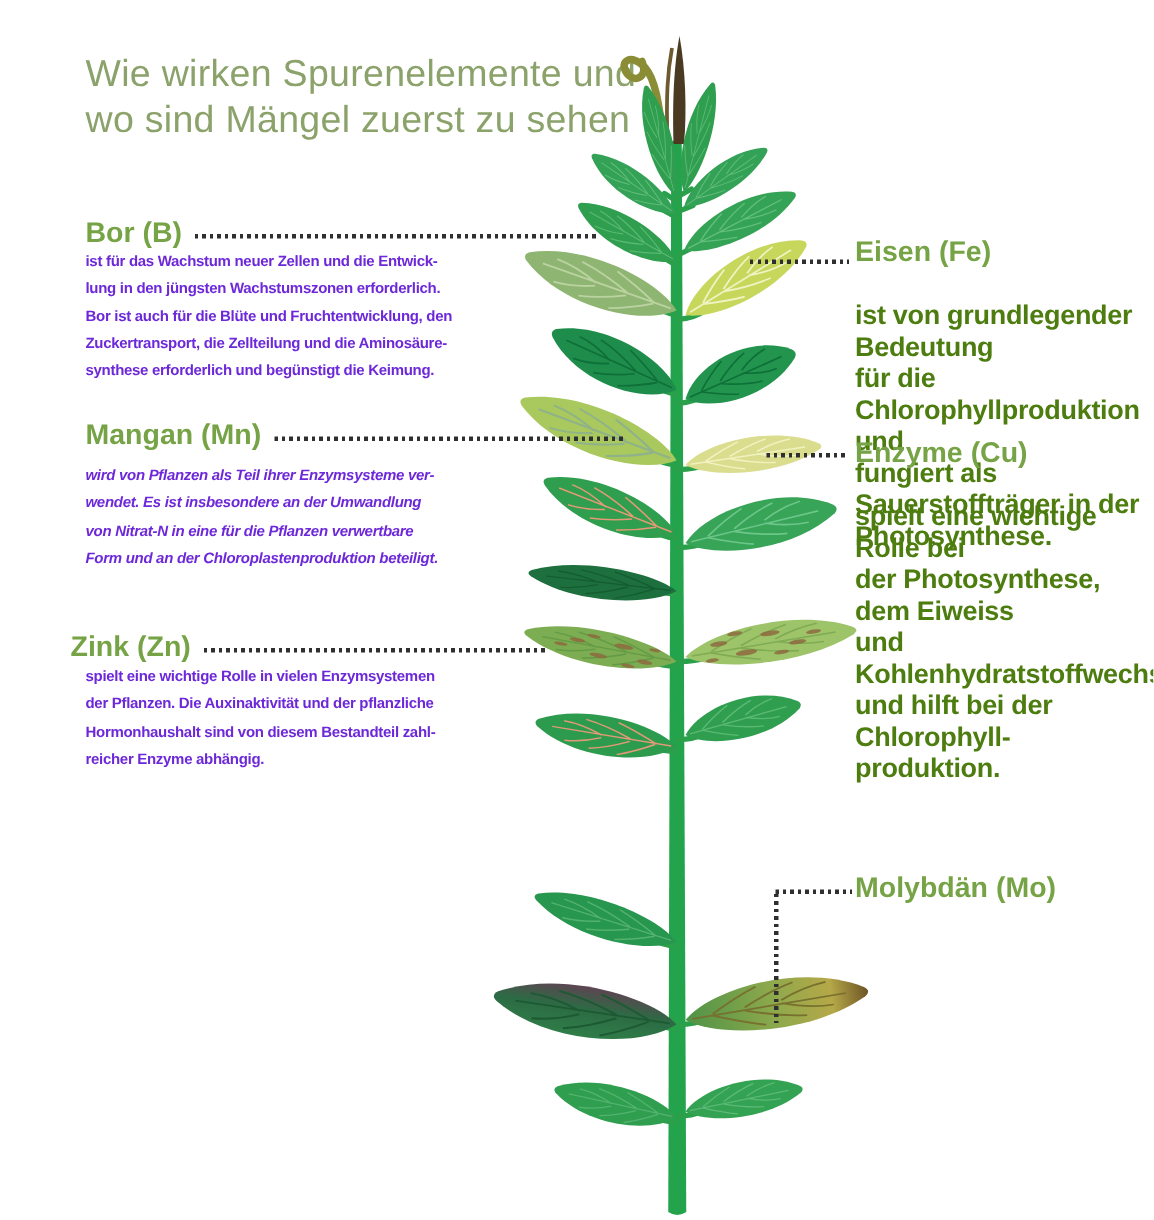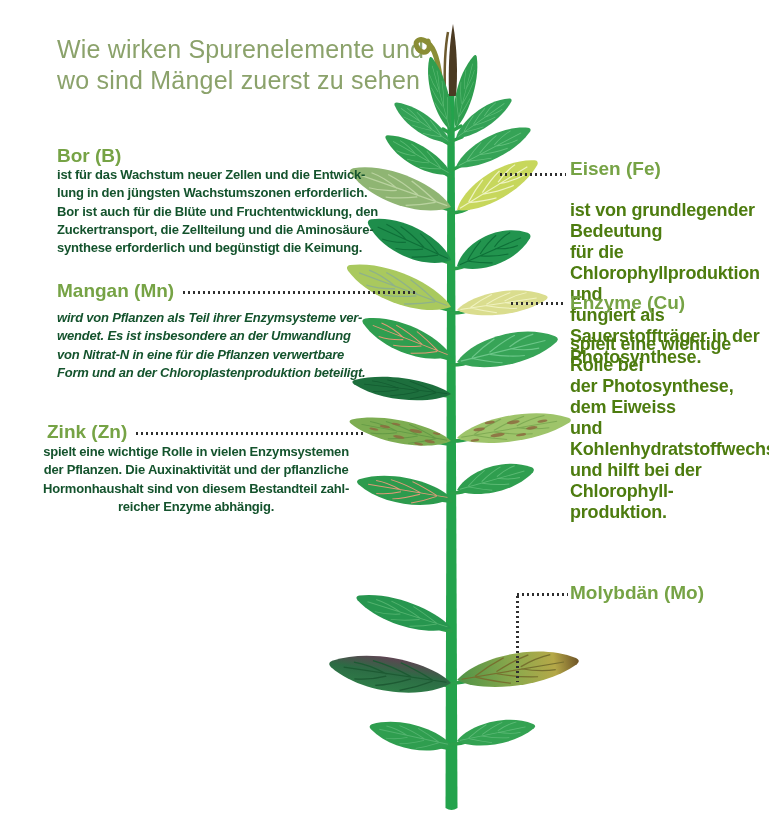--- a/index.html
+++ b/index.html
@@ -23,21 +23,21 @@
   }
   .dots-abs{
     position:absolute;height:3px;z-index:2;
     background:repeating-linear-gradient(90deg,#2f2f2f 0 2.2px,transparent 2.2px 5px);
   }
   .dots-vert{
     position:absolute;width:3px;z-index:2;
     background:repeating-linear-gradient(180deg,#2f2f2f 0 2.2px,transparent 2.2px 5px);
   }
   .body-text{
-    position:absolute;font-size:13px;line-height:18.3px;font-weight:bold;color:#14532d;
+    position:absolute;font-size:10px;line-height:18.3px;font-weight:bold;color:#6d28d9;
     letter-spacing:-0.2px;white-space:pre-line;z-index:2;
   }
   .r-block{position:absolute;width:200px;z-index:2;}
   .r-block .body-text-r{
     font-size:18px;line-height:21px;font-weight:bold;color:#4d7c0f;
     letter-spacing:-0.2px;white-space:pre-line;margin-top:20px;
   }
 </style>
 </head>
 <body>
@@ -213,21 +213,21 @@
       </g>
     <g transform="translate(457,741) rotate(349) scale(1.0,0.75)">
       <use href="#leafShape" fill="#33a252"></use>
         <use href="#leafVeins" stroke="#5cb976" stroke-width="1.1"></use>
       </g>
   </svg>
 
   <div class="title">Wie wirken Spurenelemente und
 wo sind Mängel zuerst zu sehen</div>
 
-  <div class="h-row" style="left:57px;top:145px;width:341px;flex-direction:column;">
+  <div class="h-row" style="left:57px;top:145px;width:341px;">
     <span class="nutrient-heading">Bor (B)</span>
     <span class="dots"></span>
   </div>
   <div class="body-text" style="left:57px;top:166px;">ist für das Wachstum neuer Zellen und die Entwick-
 lung in den jüngsten Wachstumszonen erforderlich.
 Bor ist auch für die Blüte und Fruchtentwicklung, den
 Zuckertransport, die Zellteilung und die Aminosäure-
 synthese erforderlich und begünstigt die Keimung.</div>
 
   <div class="h-row" style="left:57px;top:280px;width:361px;text-align:center;">
@@ -236,21 +236,21 @@
   </div>
   <div class="body-text" style="left:57px;top:309px;font-style:italic;">wird von Pflanzen als Teil ihrer Enzymsysteme ver-
 wendet. Es ist insbesondere an der Umwandlung
 von Nitrat-N in eine für die Pflanzen verwertbare
 Form und an der Chloroplastenproduktion beteiligt.</div>
 
   <div class="h-row" style="left:47px;top:421px;width:317px;">
     <span class="nutrient-heading">Zink (Zn)</span>
     <span class="dots"></span>
   </div>
-  <div class="body-text" style="left:43px;top:443px;text-align:center;">spielt eine wichtige Rolle in vielen Enzymsystemen
+  <div class="body-text" style="left:57px;top:443px;">spielt eine wichtige Rolle in vielen Enzymsystemen
 der Pflanzen. Die Auxinaktivität und der pflanzliche
 Hormonhaushalt sind von diesem Bestandteil zahl-
 reicher Enzyme abhängig.</div>
 
   <div class="dots-abs" style="left:500px;top:173px;width:66px;"></div>
   <div class="dots-abs" style="left:511px;top:302px;width:55px;"></div>
   <div class="dots-abs" style="left:517px;top:593px;width:51px;"></div>
   <div class="dots-vert" style="left:516px;top:596px;height:86px;"></div>
 
   <div class="r-block" style="left:570px;top:158px;">

